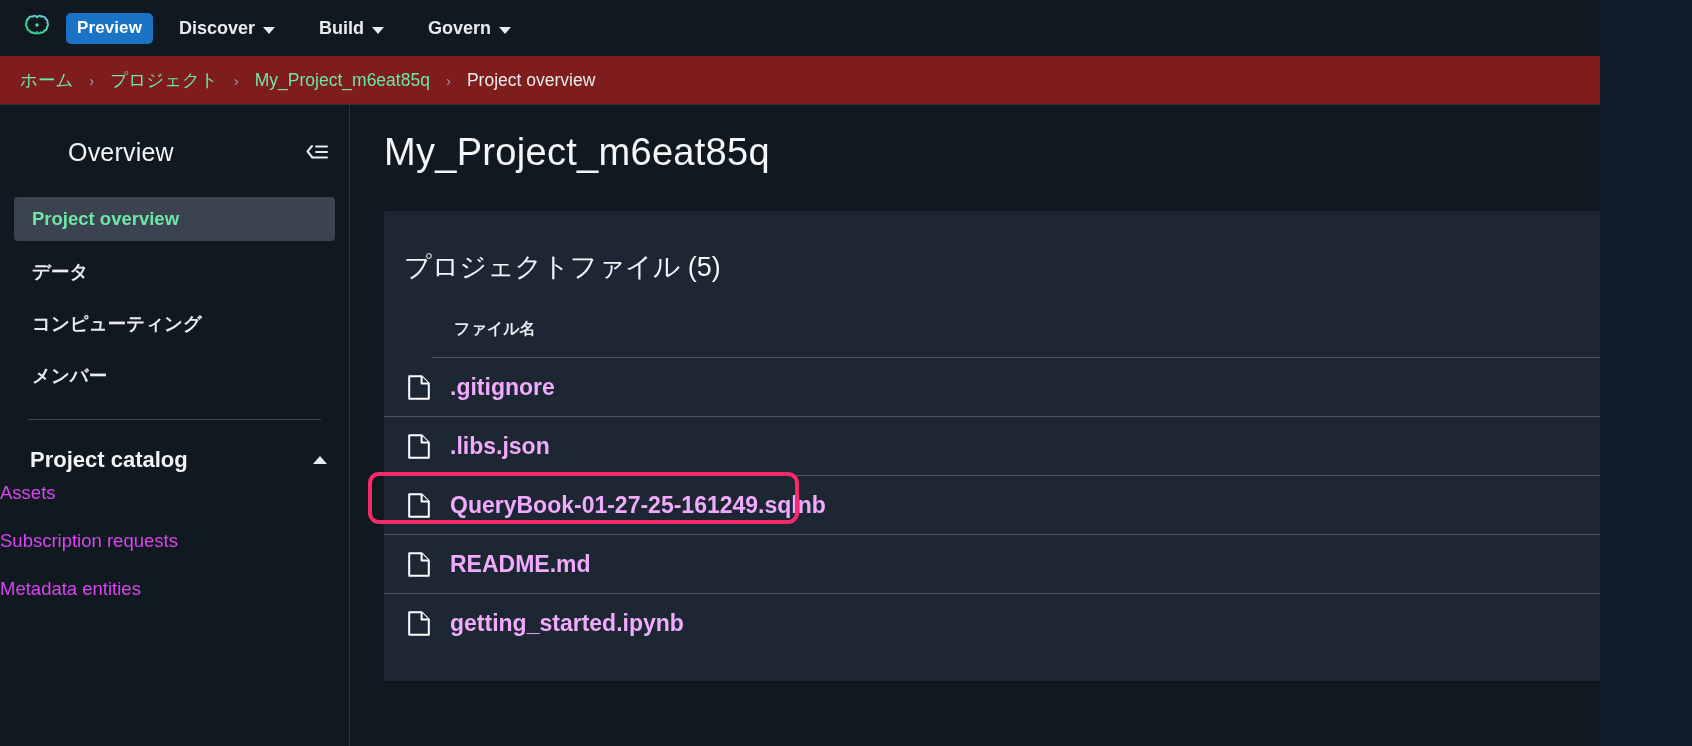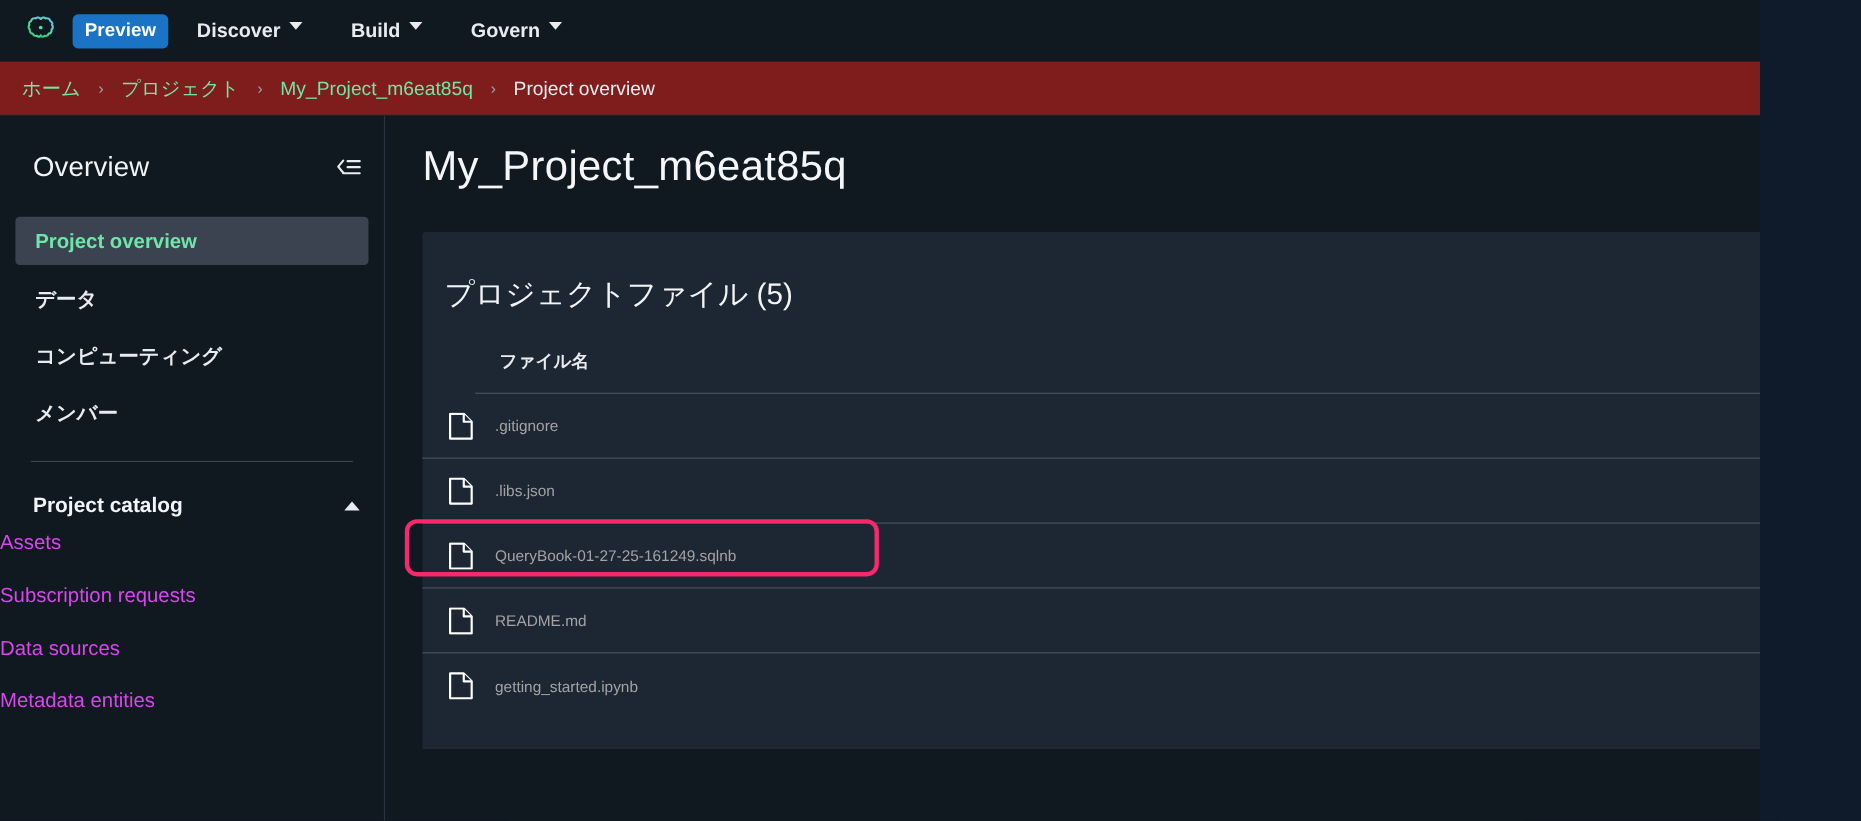--- a/index.html
+++ b/index.html
@@ -41,20 +41,21 @@
     border-radius: 5px;
     padding: 5px 11px 6px 11px;
     letter-spacing: .1px;
     margin-right: 26px;
   }
   .navitem {
     color: #e9ebee;
     font-size: 18px;
     font-weight: bold;
     display: flex;
+    align-items: center;
     gap: 8px;
     margin-right: 44px;
     cursor: pointer;
     white-space: nowrap;
   }
   .caret {
     display: inline-block;
     width: 0; height: 0;
     border-left: 6px solid transparent;
     border-right: 6px solid transparent;
@@ -108,20 +109,21 @@
     align-items: center;
     justify-content: space-between;
     padding: 0 20px 0 30px;
     height: 46px;
   }
   .sb-title {
     color: #f2f4f6;
     font-size: 25px;
     font-weight: normal;
     letter-spacing: .2px;
+    margin-left: 38px;
   }
   .collapse-icon {
     width: 28px; height: 24px;
     display: flex; align-items: center; justify-content: flex-end;
     cursor: pointer;
   }
   .sb-items { margin-top: 22px; }
   .sb-item {
     height: 44px;
     display: flex;
@@ -149,21 +151,21 @@
     display: flex;
     align-items: center;
     justify-content: space-between;
     padding: 0 22px 0 30px;
     height: 44px;
     margin-top: 18px;
     cursor: pointer;
   }
   .sb-group-title {
     color: #f2f4f6;
-    font-size: 19px;
+    font-size: 22px;
     font-weight: bold;
   }
   .chev-up {
     width: 0; height: 0;
     border-left: 7px solid transparent;
     border-right: 7px solid transparent;
     border-bottom: 8px solid #e9ebee;
   }
   .sb-sub {
     height: 48px;
@@ -217,23 +219,23 @@
     position: relative;
   }
   .file-row:last-child { border-bottom: none; }
   .file-icon {
     width: 26px; height: 26px;
     margin-right: 18px;
     flex: 0 0 auto;
     display: flex; align-items: center; justify-content: center;
   }
   .file-name {
-    color: #a3a3a3;
-    font-size: 14px;
-    font-weight: normal;
+    color: #f0abfc;
+    font-size: 23px;
+    font-weight: bold;
     cursor: pointer;
     white-space: nowrap;
   }
   .file-row.highlighted {
     outline: none;
   }
   .hl-box {
     position: absolute;
     left: -16px;
     top: -4px;
@@ -333,23 +335,20 @@
         <span class="chev-up"></span>
       </div>
 
       <div class="sb-sub">
         <span>Assets</span>
       </div>
       <div class="sb-sub">
         <span>Subscription requests</span>
       </div>
       <div class="sb-sub">
-        <span>Data sources</span>
-      </div>
-      <div class="sb-sub">
         <span>Metadata entities</span>
       </div>
     </div>
 
     <div class="main">
       <div class="page-title">My_Project_m6eat85q</div>
 
       <div class="panel">
         <div class="panel-title">プロジェクトファイル (5)</div>
         <div class="col-head">ファイル名</div>

